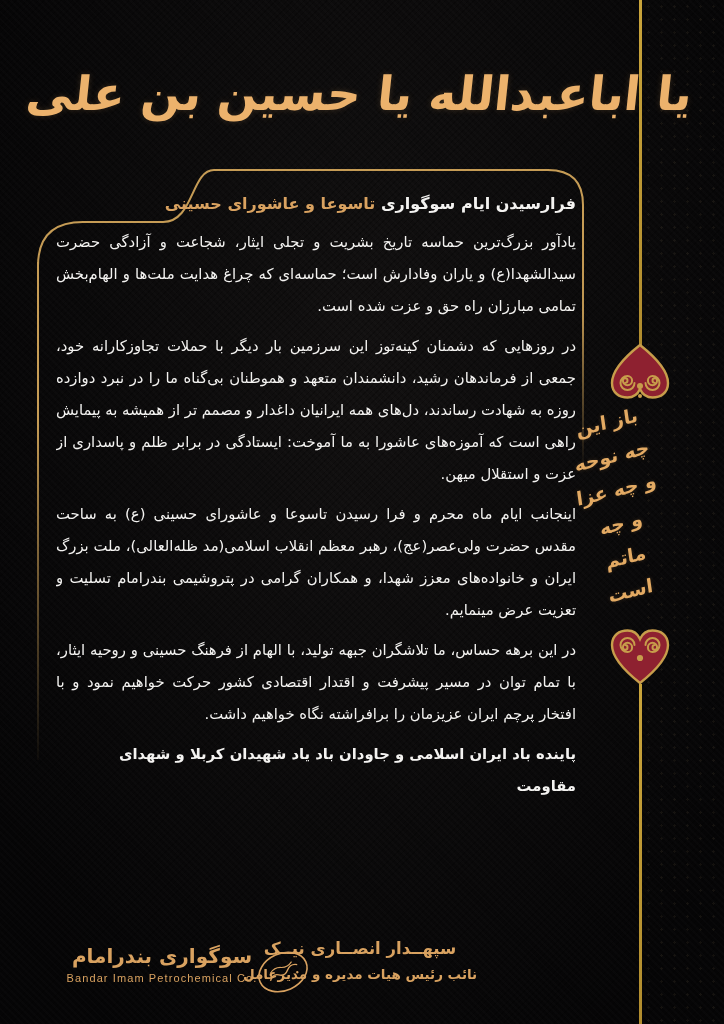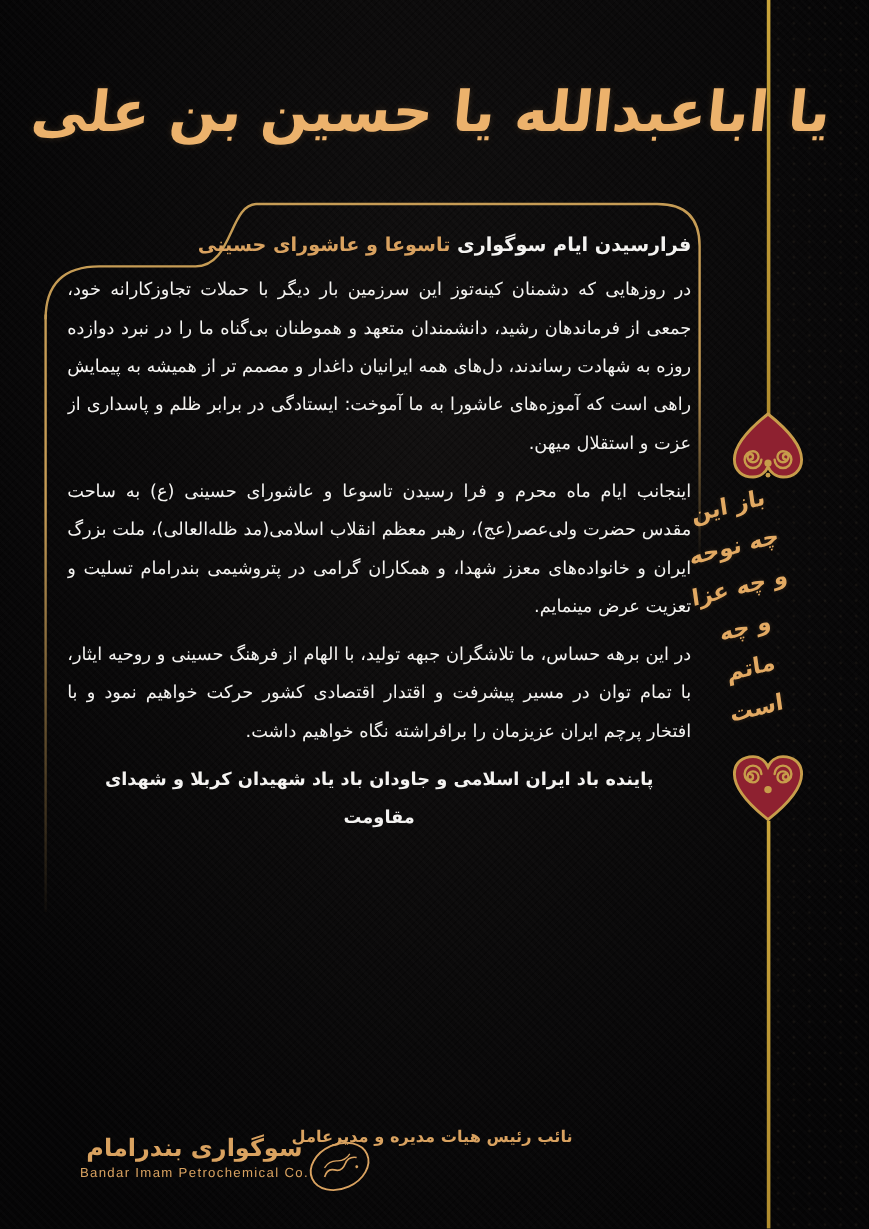--- a/index.html
+++ b/index.html
@@ -33,21 +33,21 @@
   
   .panel-border{position:absolute;inset:0;pointer-events:none;}
   
   .panel-text{
     position:absolute;top:188px;right:148px;width:520px;height:724px;
     direction:rtl;color:#f4f3f1;font-size:14.8px;line-height:32px;overflow:hidden;
   }
   .panel-text p{margin:0 0 8px;text-align:justify;text-justify:inter-word;}
   .panel-text p.intro{text-align:right;font-size:16px;font-weight:bold;margin-bottom:6px;}
   .panel-text .gold{color:#d9a260;}
-  .panel-text p.closing{text-align:center;font-weight:bold;margin-top:2px;}
+  .panel-text p.closing{text-align:right;font-weight:bold;margin-top:2px;}
   
   .stem{position:absolute;width:3px;background:linear-gradient(#c9a43b,#b08c2e);right:82px;}
   .stem.top{top:0;height:346px;}
   .stem.bottom{top:684px;height:340px;}
   .heart{position:absolute;right:53px;}
   .heart.top{top:342px;}
   .heart.bottom{top:628px;}
   .side-calligraphy{
     position:absolute;top:404px;right:62px;width:84px;height:222px;
     color:#e3aa63;font-size:19px;font-weight:bold;line-height:34px;
@@ -88,20 +88,21 @@
         <stop offset="0" stop-color="#c69c55" stop-opacity="1"></stop>
         <stop offset="1" stop-color="#c69c55" stop-opacity="0"></stop>
       </linearGradient>
     </defs>
     <path d="M 583 462 L 583 205 Q 583 170 548 170 L 214 170 C 191 170 194 222 163 222 L 83 222 Q 38 222 38 266" fill="none" stroke="url(#fadeRight)" stroke-width="2"></path>
     <path d="M 38 262 L 38 760" fill="none" stroke="url(#fadeLeft)" stroke-width="2"></path>
   </svg>
 
   <div class="panel-text">
     <p class="intro"><span>فرارسیدن ایام سوگواری </span><span class="gold">تاسوعا و عاشورای حسینی</span></p>
+    <p>یادآور بزرگ‌ترین حماسه تاریخ بشریت و تجلی ایثار، شجاعت و آزادگی حضرت سیدالشهدا(ع) و یاران وفادارش است؛ حماسه‌ای که چراغ هدایت ملت‌ها و الهام‌بخش تمامی مبارزان راه حق و عزت شده است.</p>
     <p>در روزهایی که دشمنان کینه‌توز این سرزمین بار دیگر با حملات تجاوزکارانه خود، جمعی از فرماندهان رشید، دانشمندان متعهد و هموطنان بی‌گناه ما را در نبرد دوازده روزه به شهادت رساندند، دل‌های همه ایرانیان داغدار و مصمم تر از همیشه به پیمایش راهی است که آموزه‌های عاشورا به ما آموخت: ایستادگی در برابر ظلم و پاسداری از عزت و استقلال میهن.</p>
     <p>اینجانب ایام ماه محرم و فرا رسیدن تاسوعا و عاشورای حسینی (ع) به ساحت مقدس حضرت ولی‌عصر(عج)، رهبر معظم انقلاب اسلامی(مد ظله‌العالی)، ملت بزرگ ایران و خانواده‌های معزز شهدا، و همکاران گرامی در پتروشیمی بندرامام تسلیت و تعزیت عرض مینمایم.</p>
     <p>در این برهه حساس، ما تلاشگران جبهه تولید، با الهام از فرهنگ حسینی و روحیه ایثار، با تمام توان در مسیر پیشرفت و اقتدار اقتصادی کشور حرکت خواهیم نمود و با افتخار پرچم ایران عزیزمان را برافراشته نگاه خواهیم داشت.</p>
     <p class="closing">پاینده باد ایران اسلامی و جاودان باد یاد شهیدان کربلا و شهدای مقاومت</p>
   </div>
 
   <div class="stem top"></div>
 
   <svg class="heart top" width="62" height="58" viewBox="0 0 62 58">
     <g transform="rotate(180 31 29)">
@@ -124,20 +125,21 @@
     <g fill="none" stroke="#c79d4b" stroke-width="2" stroke-linecap="round">
       <path d="M25.5 17 A7 7 0 1 0 18.5 24 A4.6 4.6 0 1 0 13.9 19.4 A2.3 2.3 0 1 0 16.2 17.1"></path>
       <path d="M36.5 17 A7 7 0 1 1 43.5 24 A4.6 4.6 0 1 1 48.1 19.4 A2.3 2.3 0 1 1 45.8 17.1"></path>
     </g>
     <circle cx="31" cy="30" r="3.1" fill="#c79d4b"></circle>
   </svg>
 
   <div class="stem bottom"></div>
 
   <div class="signature">
+    <div class="name">سپهــدار انصــاری نیــک</div>
     <div class="role">نائب رئیس هیات مدیره و مدیرعامل</div>
   </div>
 
   <svg class="logo-mark" viewBox="0 0 54 56">
     <g transform="rotate(-24 27 28)">
       <ellipse cx="27" cy="28" rx="25" ry="18.5" fill="none" stroke="#d9a260" stroke-width="1.6"></ellipse>
       <path d="M12 31 q5 -6 10 -2 q5 4 10 -1 q5 -5 11 -1" fill="none" stroke="#d9a260" stroke-width="1.4"></path>
       <path d="M15 24 q6 -4 12 -1 q6 3 12 -1" fill="none" stroke="#d9a260" stroke-width="1.1"></path>
       <circle cx="40" cy="34" r="1.2" fill="#d9a260"></circle>
     </g>

